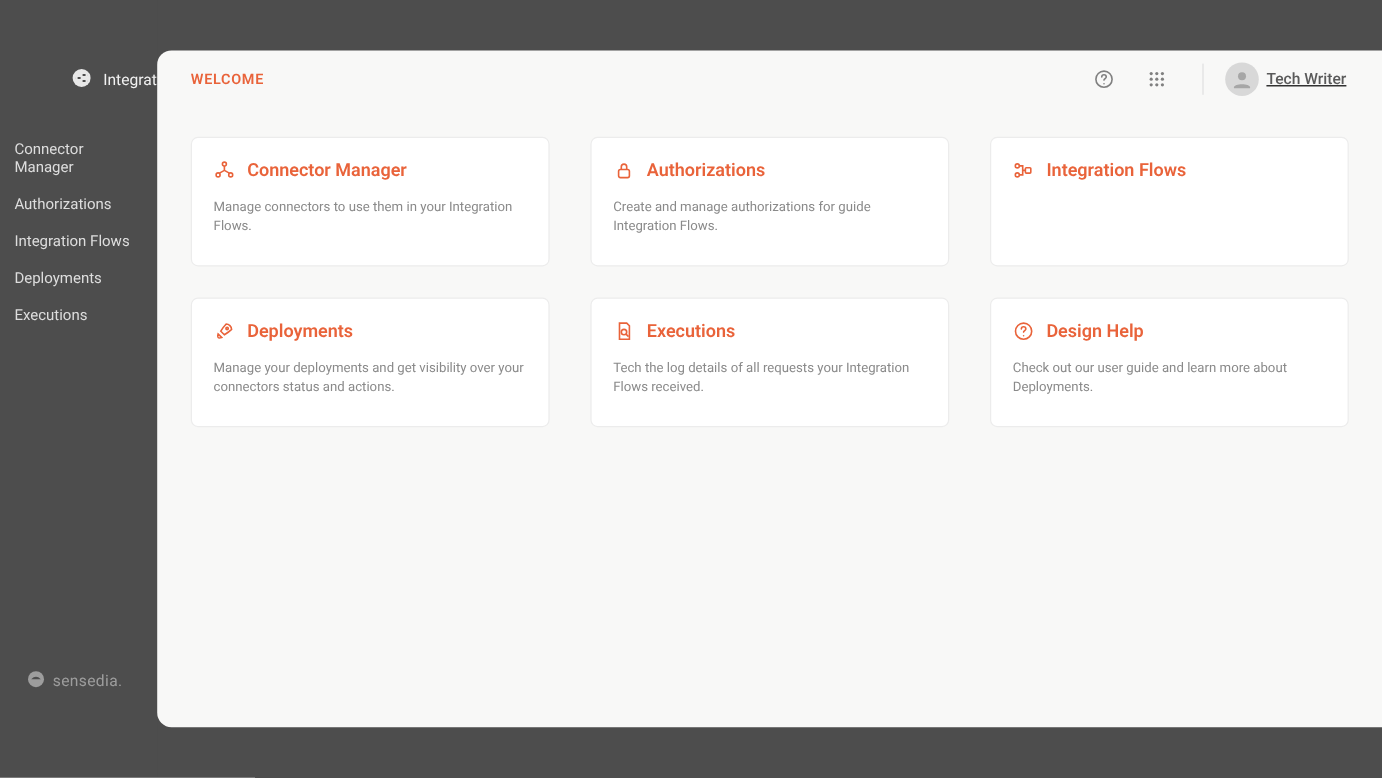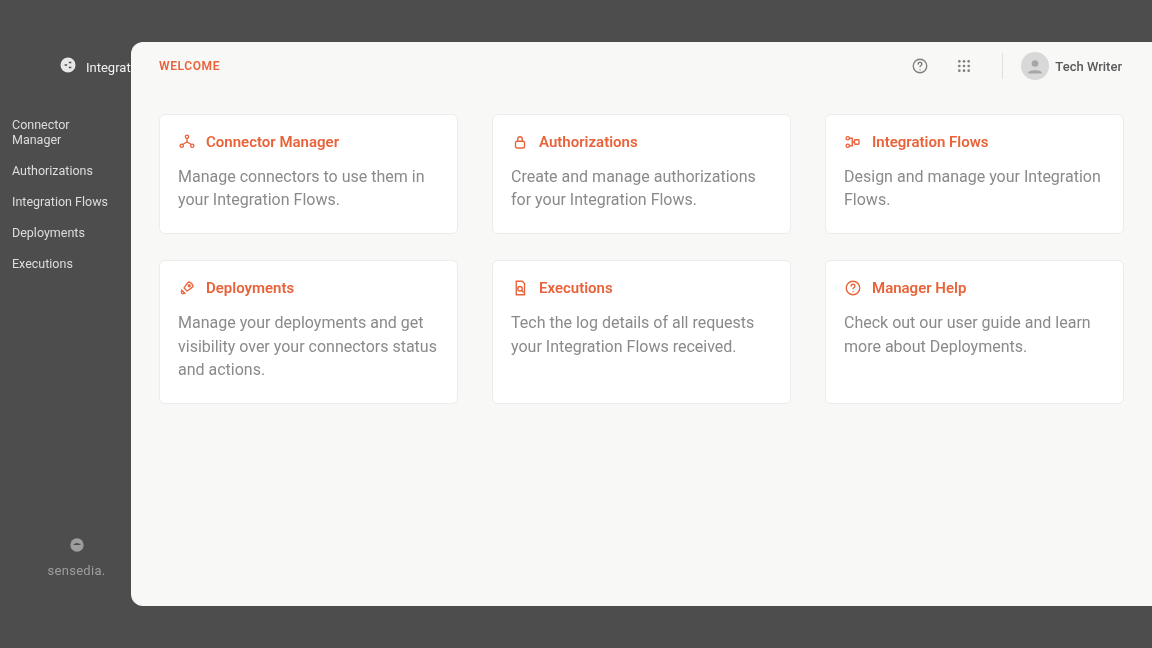--- a/index.html
+++ b/index.html
@@ -48,21 +48,20 @@
     text-decoration: none;
     cursor: pointer;
   }
   .sidebar-footer {
     margin-top: auto;
     padding: 0 0 70px 22px;
     display: flex;
     align-items: center;
     gap: 6px;
     opacity: 0.7;
-    flex-direction: column;
   }
   .sidebar-footer span.footer-text {
     font-size: 13px;
     color: #bfbfbf;
     letter-spacing: 0.3px;
   }
   .main-wrap {
     flex: 1;
     background: #4d4d4d;
     padding: 42px 0 42px 0;
@@ -109,20 +108,21 @@
     height: 26px;
     background: #e0e0e0;
     margin: 0 2px 0 8px;
   }
   .user {
     display: flex;
     align-items: center;
     gap: 6px;
     cursor: pointer;
     padding-right: 4px;
+    text-decoration: underline;
   }
   .avatar {
     width: 28px;
     height: 28px;
     border-radius: 50%;
     background: #d8d8d8;
     display: flex;
     align-items: center;
     justify-content: center;
   }
@@ -160,21 +160,21 @@
     display: flex;
     align-items: center;
   }
   .card-title {
     color: #e9633a;
     font-size: 15px;
     font-weight: 600;
   }
   .card-desc {
     color: #8a8a8a;
-    font-size: 16px;
+    font-size: 11px;
     line-height: 1.45;
   }
 </style>
 </head>
 <body>
 
 <div class="app">
   <aside class="sidebar">
     <div class="sidebar-brand">
       <span class="icon">
@@ -266,36 +266,35 @@
           <div class="card">
             <div class="card-head">
               <span class="card-icon">
                 <svg width="18" height="18" viewBox="0 0 24 24" fill="none" stroke="currentColor" stroke-width="1.8">
                   <rect x="6" y="11" width="12" height="9" rx="2"></rect>
                   <path d="M9 11V8a3 3 0 0 1 6 0v3"></path>
                 </svg>
               </span>
               <span class="card-title">Authorizations</span>
             </div>
-            <div class="card-desc">Create and manage authorizations for your Integration Flows.</div>
+            <div class="card-desc">Create and manage authorizations for guide Integration Flows.</div>
           </div>
 
           <div class="card">
             <div class="card-head">
               <span class="card-icon">
                 <svg width="18" height="18" viewBox="0 0 24 24" fill="none" stroke="currentColor" stroke-width="1.8">
                   <circle cx="5" cy="7" r="2.2"></circle>
                     <circle cx="5" cy="17" r="2.2"></circle>
                     <rect x="14" y="9" width="6" height="6" rx="1"></rect>
                   <path d="M7 7h4v10H7M11 12h3"></path>
                 </svg>
               </span>
               <span class="card-title">Integration Flows</span>
             </div>
-            <div class="card-desc">Design and manage your Integration Flows.</div>
           </div>
 
           <div class="card">
             <div class="card-head">
               <span class="card-icon">
                 <svg width="18" height="18" viewBox="0 0 24 24" fill="none" stroke="currentColor" stroke-width="1.8">
                   <path d="M5 15c-1 3 0 4 0 4s1 1 4 0l-4-4z"></path>
                   <path d="M14 4c3 0 6 3 6 6-3 3-8 6-8 6l-4-4s3-5 6-8z"></path>
                   <circle cx="15" cy="9" r="1.3"></circle>
                 </svg>
@@ -321,21 +320,21 @@
 
           <div class="card">
             <div class="card-head">
               <span class="card-icon">
                 <svg width="18" height="18" viewBox="0 0 24 24" fill="none" stroke="currentColor" stroke-width="1.8">
                   <circle cx="12" cy="12" r="9"></circle>
                   <path d="M9.5 9.5a2.5 2.5 0 0 1 5 0c0 1.6-2.5 1.9-2.5 3.5" stroke-linecap="round"></path>
                   <circle cx="12" cy="17" r="0.9" fill="currentColor" stroke="none"></circle>
                 </svg>
               </span>
-              <span class="card-title">Manager Help</span>
+              <span class="card-title">Design Help</span>
             </div>
             <div class="card-desc">Check out our user guide and learn more about Deployments.</div>
           </div>
 
         </div>
       </div>
     </main>
   </div>
 </div>
 

